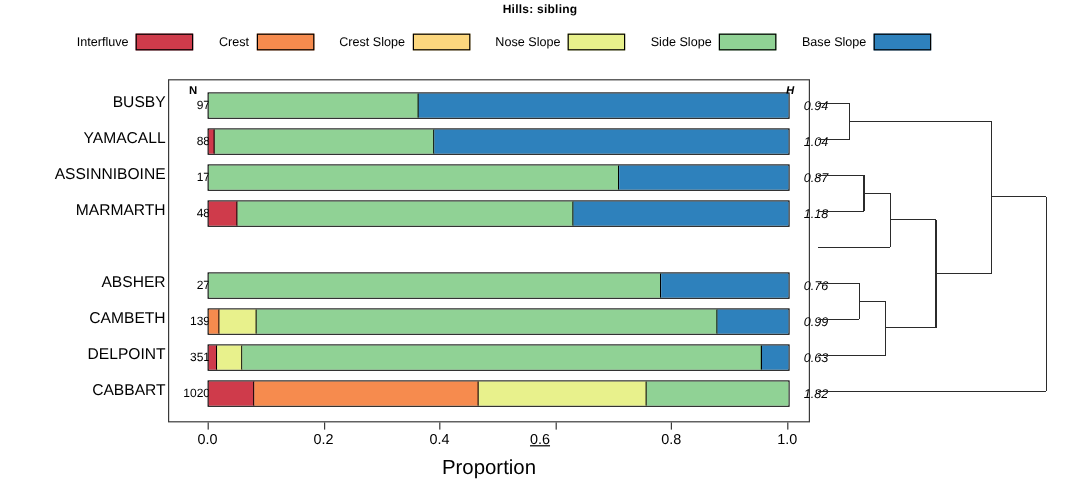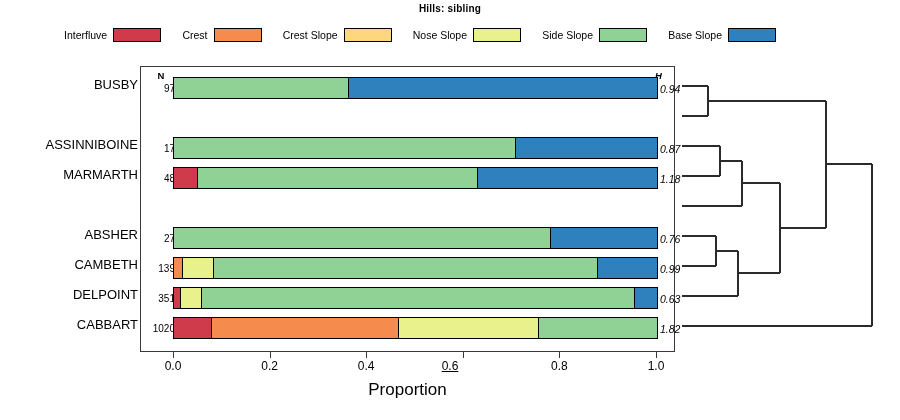--- a/index.html
+++ b/index.html
@@ -50,21 +50,21 @@
   .row-label{
     position:absolute;right:762px;top:0;height:30px;line-height:26px;
     font-size:13px;text-align:left;white-space:nowrap;
   }
   .row-n{
     position:absolute;left:146px;top:0;width:29px;height:30px;
     line-height:34px;text-align:right;font-size:10px;
   }
   .row-h{
     position:absolute;left:660px;top:0;width:40px;height:30px;
-    line-height:34px;text-align:left;font-size:10.5px;font-style:italic;
+    line-height:34px;text-align:center;font-size:10.5px;font-style:italic;
   }
 
   .bar{
     position:absolute;left:173px;top:5px;width:483px;height:20px;
     border:1.5px solid #000;box-sizing:content-box;display:flex;
   }
   .seg{height:100%;border-right:1.5px solid #000;box-sizing:border-box;}
   .seg:last-child{border-right:none;}
 
   
@@ -124,20 +124,30 @@
 
   <div class="rows" id="rows">
       <div class="row" style="top: 6px;">
         <div class="row-label">BUSBY</div>
         <div class="row-n">97</div>
         <div class="bar">
           <div class="seg" title="Side Slope" style="background: rgb(144, 210, 149); width: 36.2%;"></div>
           <div class="seg" title="Base Slope" style="background: rgb(46, 129, 188); width: 63.8%;"></div>
         </div>
         <div class="row-h">0.94</div>
+      </div>
+      <div class="row" style="top: 36px;">
+        <div class="row-label">YAMACALL</div>
+        <div class="row-n">88</div>
+        <div class="bar">
+          <div class="seg" title="Interfluve" style="background: rgb(207, 59, 75); width: 1.1%;"></div>
+          <div class="seg" title="Side Slope" style="background: rgb(144, 210, 149); width: 37.9%;"></div>
+          <div class="seg" title="Base Slope" style="background: rgb(46, 129, 188); width: 61%;"></div>
+        </div>
+        <div class="row-h">1.04</div>
       </div>
       <div class="row" style="top: 66px;">
         <div class="row-label">ASSINNIBOINE</div>
         <div class="row-n">17</div>
         <div class="bar">
           <div class="seg" title="Side Slope" style="background: rgb(144, 210, 149); width: 70.8%;"></div>
           <div class="seg" title="Base Slope" style="background: rgb(46, 129, 188); width: 29.2%;"></div>
         </div>
         <div class="row-h">0.87</div>
       </div>

